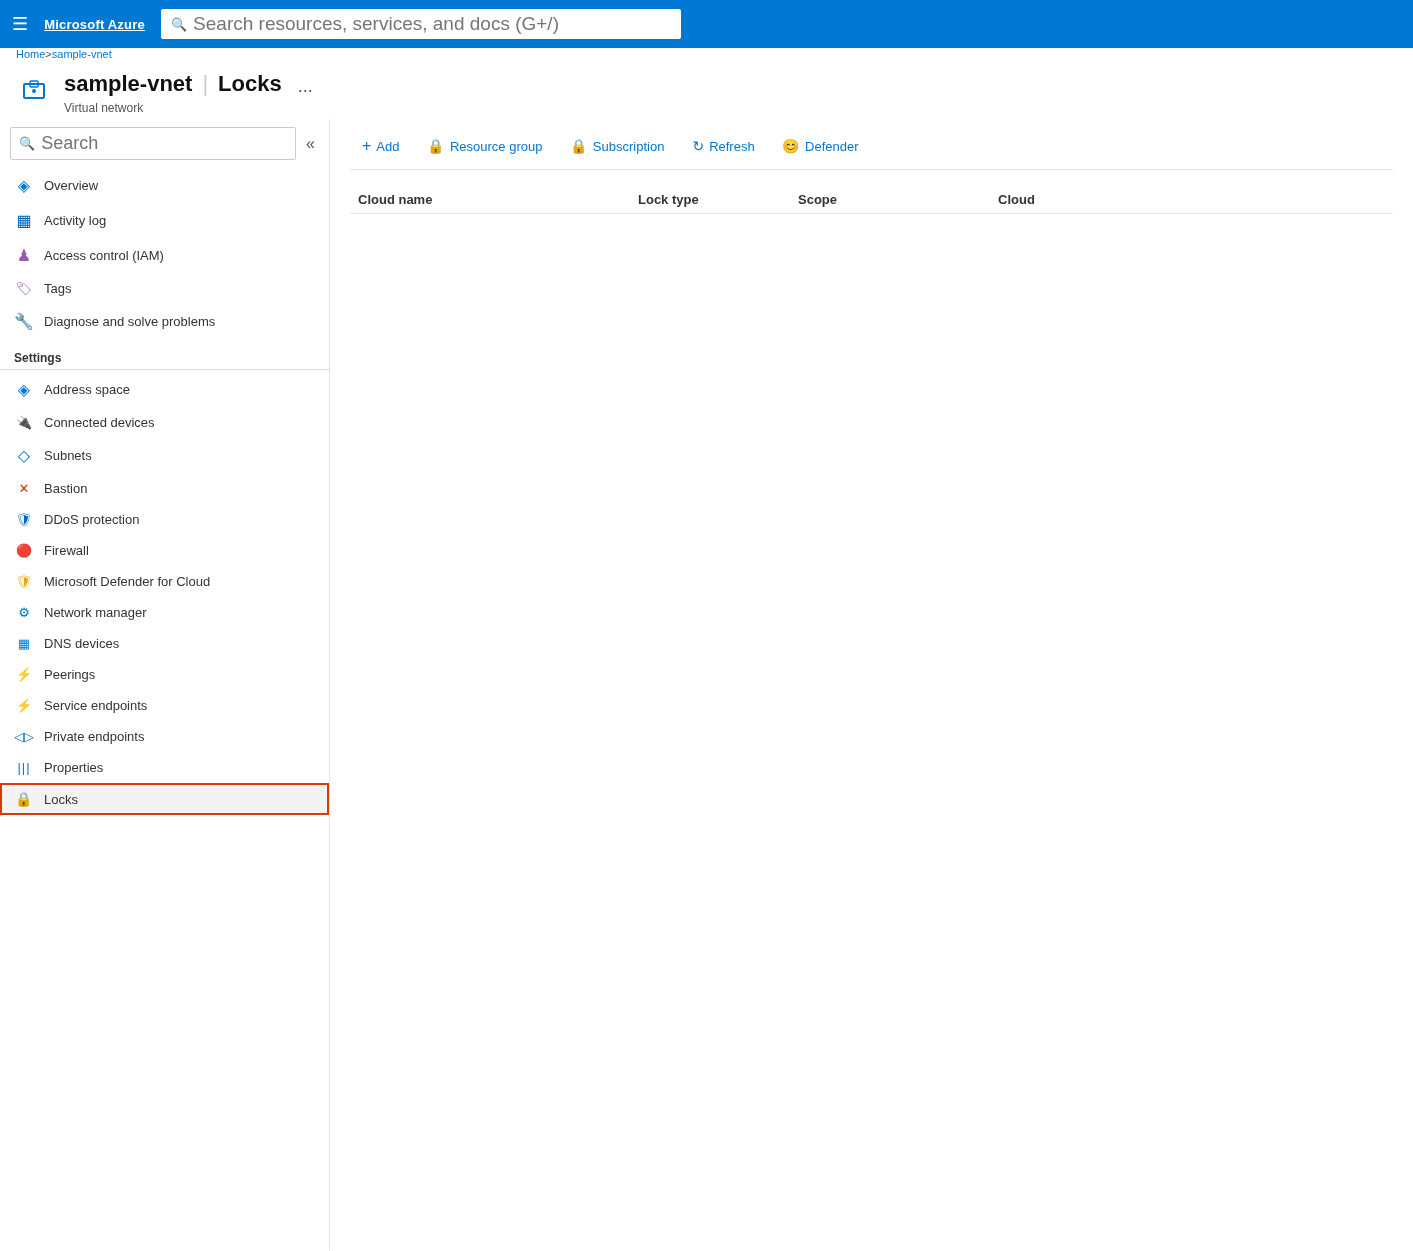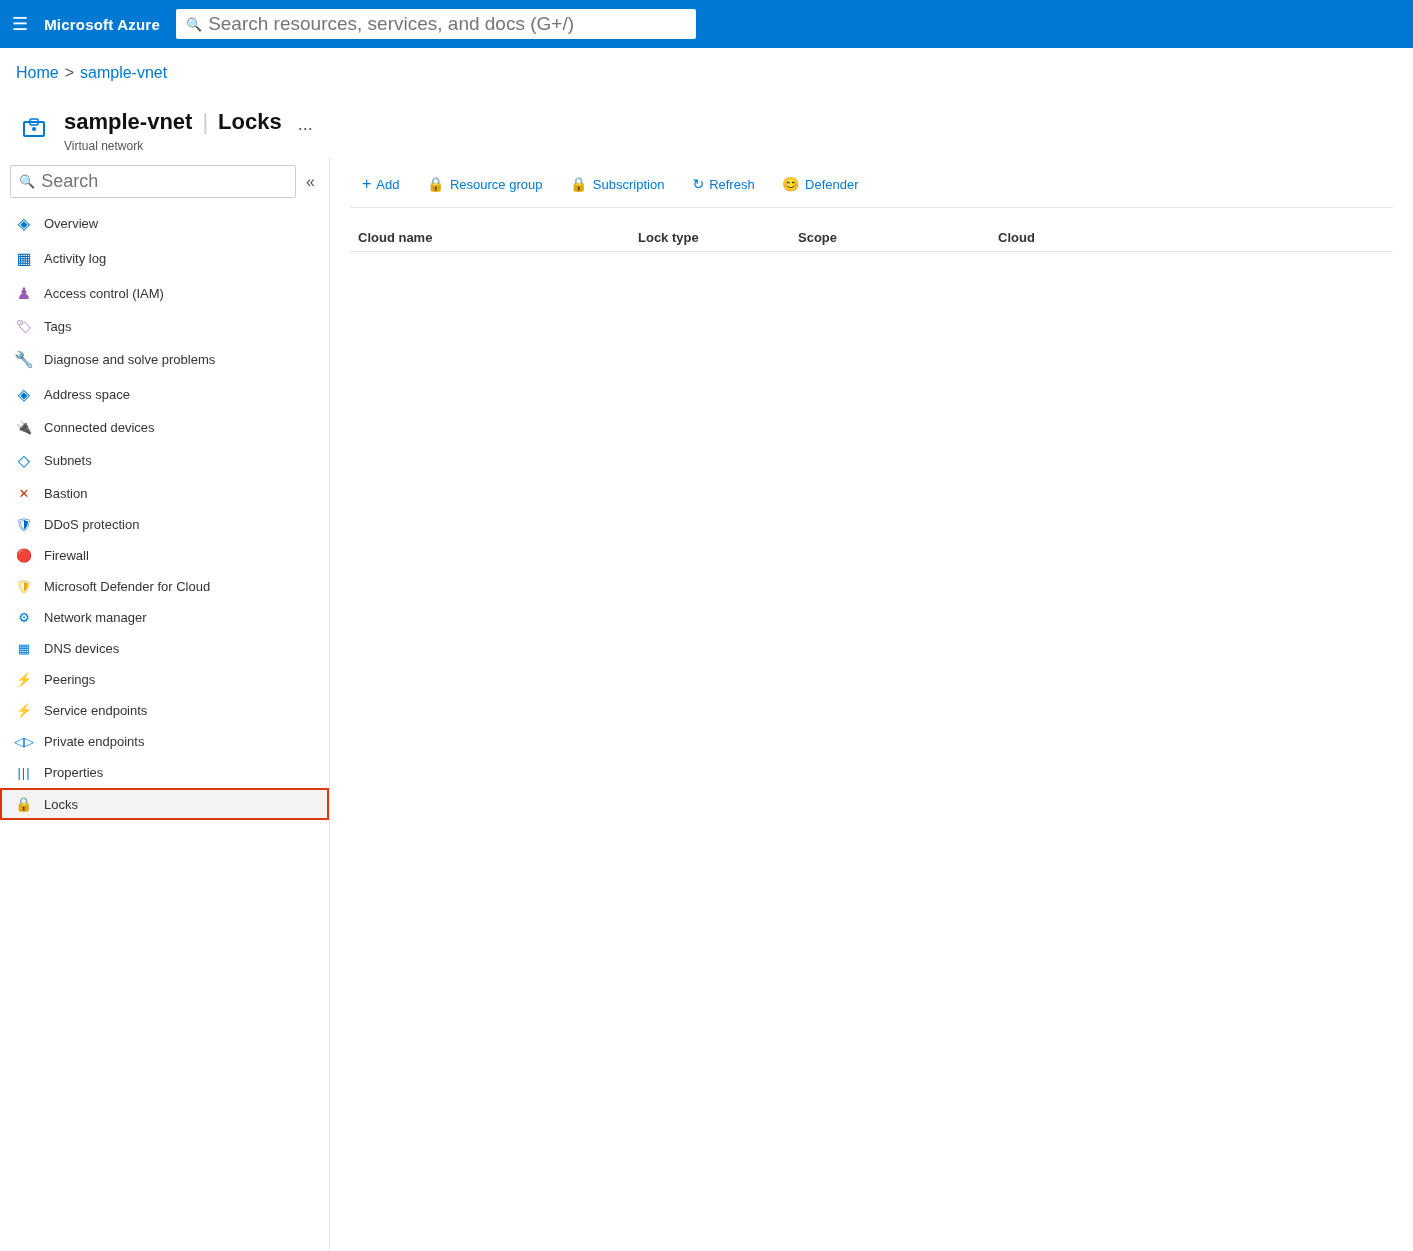--- a/index.html
+++ b/index.html
@@ -9,45 +9,44 @@
     .top-bar {
       background: #0078d4;
       color: #fff;
       display: flex;
       align-items: center;
       height: 48px;
       padding: 0 12px;
       gap: 16px;
     }
     .top-bar-hamburger { font-size: 18px; cursor: pointer; }
-    .top-bar-title { font-weight: 700; font-size: 15px; letter-spacing: 0.2px; }
+    .top-bar-title { font-weight: 700; font-size: 13px; letter-spacing: 0.2px; text-decoration: underline; }
     .top-bar-search {
       flex: 1;
       max-width: 520px;
       background: #fff;
       border-radius: 2px;
       display: flex;
       align-items: center;
       padding: 4px 10px;
       gap: 6px;
       color: #555;
       font-size: 13px;
     }
     .top-bar-search input {
       border: none; outline: none; font-size: 19px; color: #333; flex: 1; background: transparent;
     }
 
     
     .breadcrumb {
-      padding: 16px 16px;
-      font-size: 16px;
+      padding: 0 16px;
+      font-size: 11px;
       color: #0078d4;
       display: flex;
       align-items: center;
-      gap: 6px;
     }
     .breadcrumb a { color: #0078d4; text-decoration: none; }
     .breadcrumb-sep { color: #555; }
 
     
     .page-header {
       display: flex;
       align-items: flex-start;
       padding: 8px 16px 4px 16px;
       gap: 12px;
@@ -271,20 +270,21 @@
     </div>
     <div class="sidebar-item">
       <span class="icon icon-tag" style="font-size:13px;">🏷</span>
       <span>Tags</span>
     </div>
     <div class="sidebar-item">
       <span class="icon icon-wrench">🔧</span>
       <span>Diagnose and solve problems</span>
     </div>
 
+    <div class="sidebar-section-label">Settings</div>
 
     <div class="sidebar-item">
       <span class="icon icon-address">◈</span>
       <span>Address space</span>
     </div>
     <div class="sidebar-item">
       <span class="icon icon-connected" style="font-size:13px;">🔌</span>
       <span>Connected devices</span>
     </div>
     <div class="sidebar-item">

